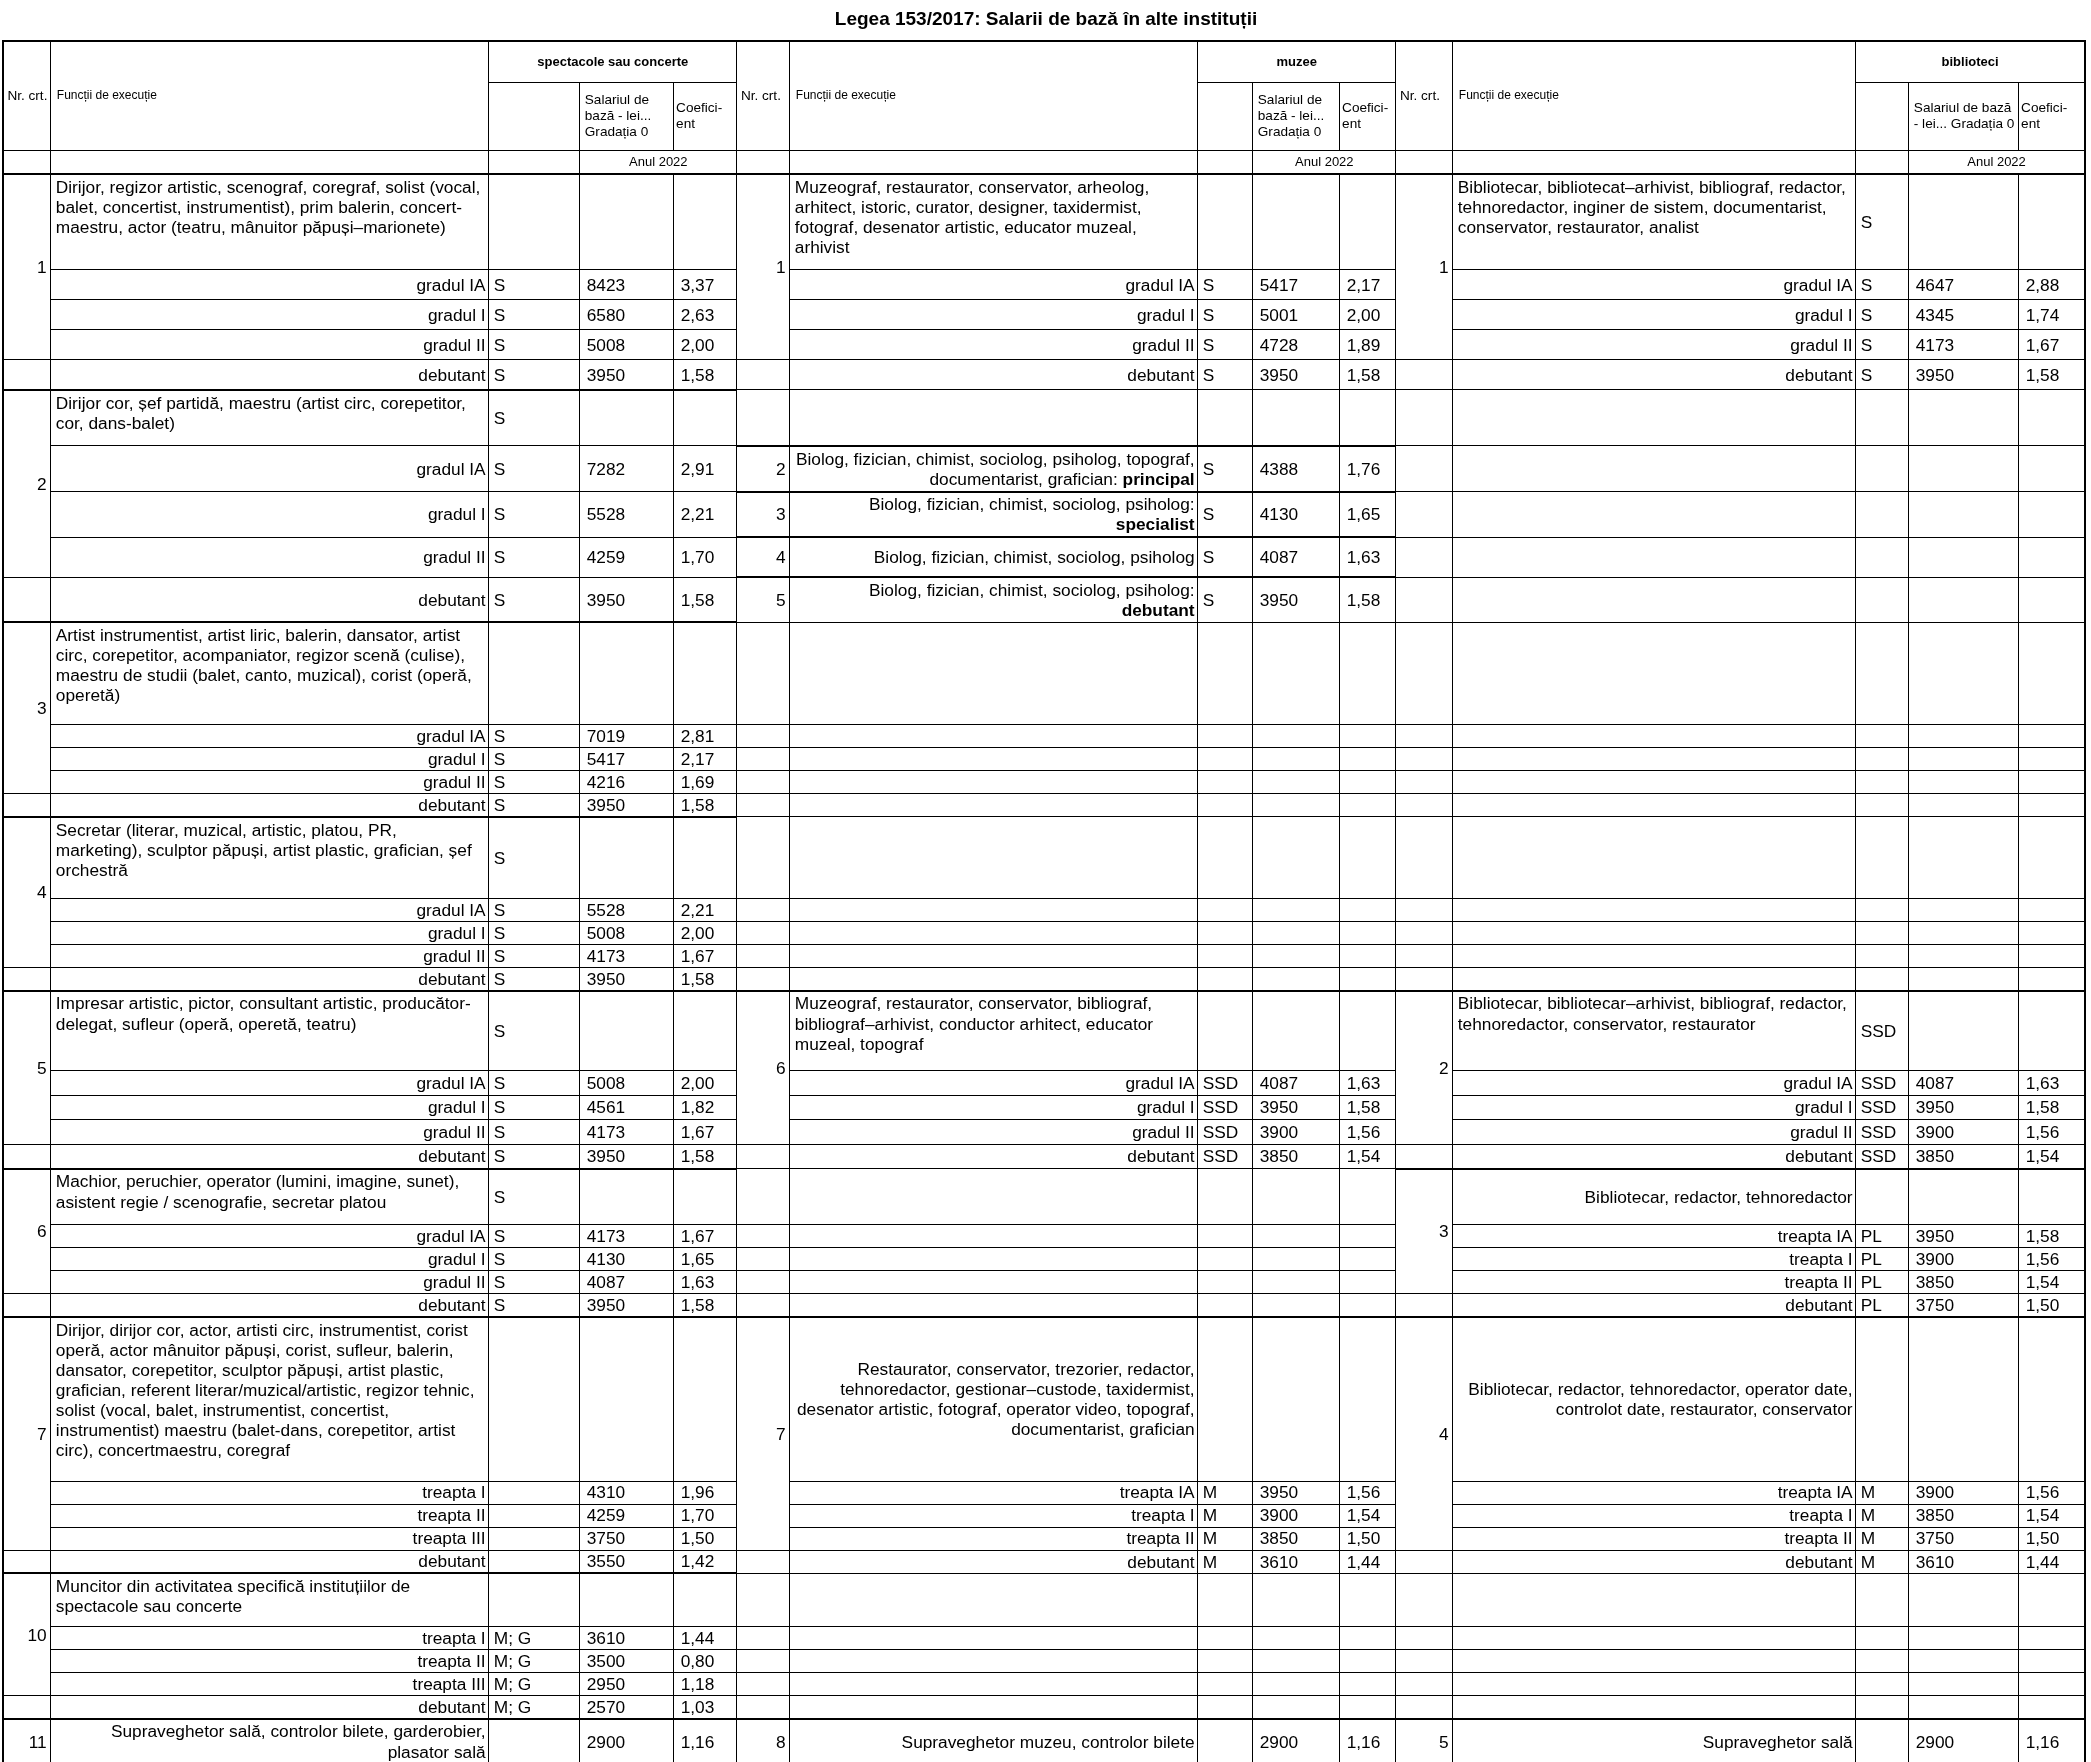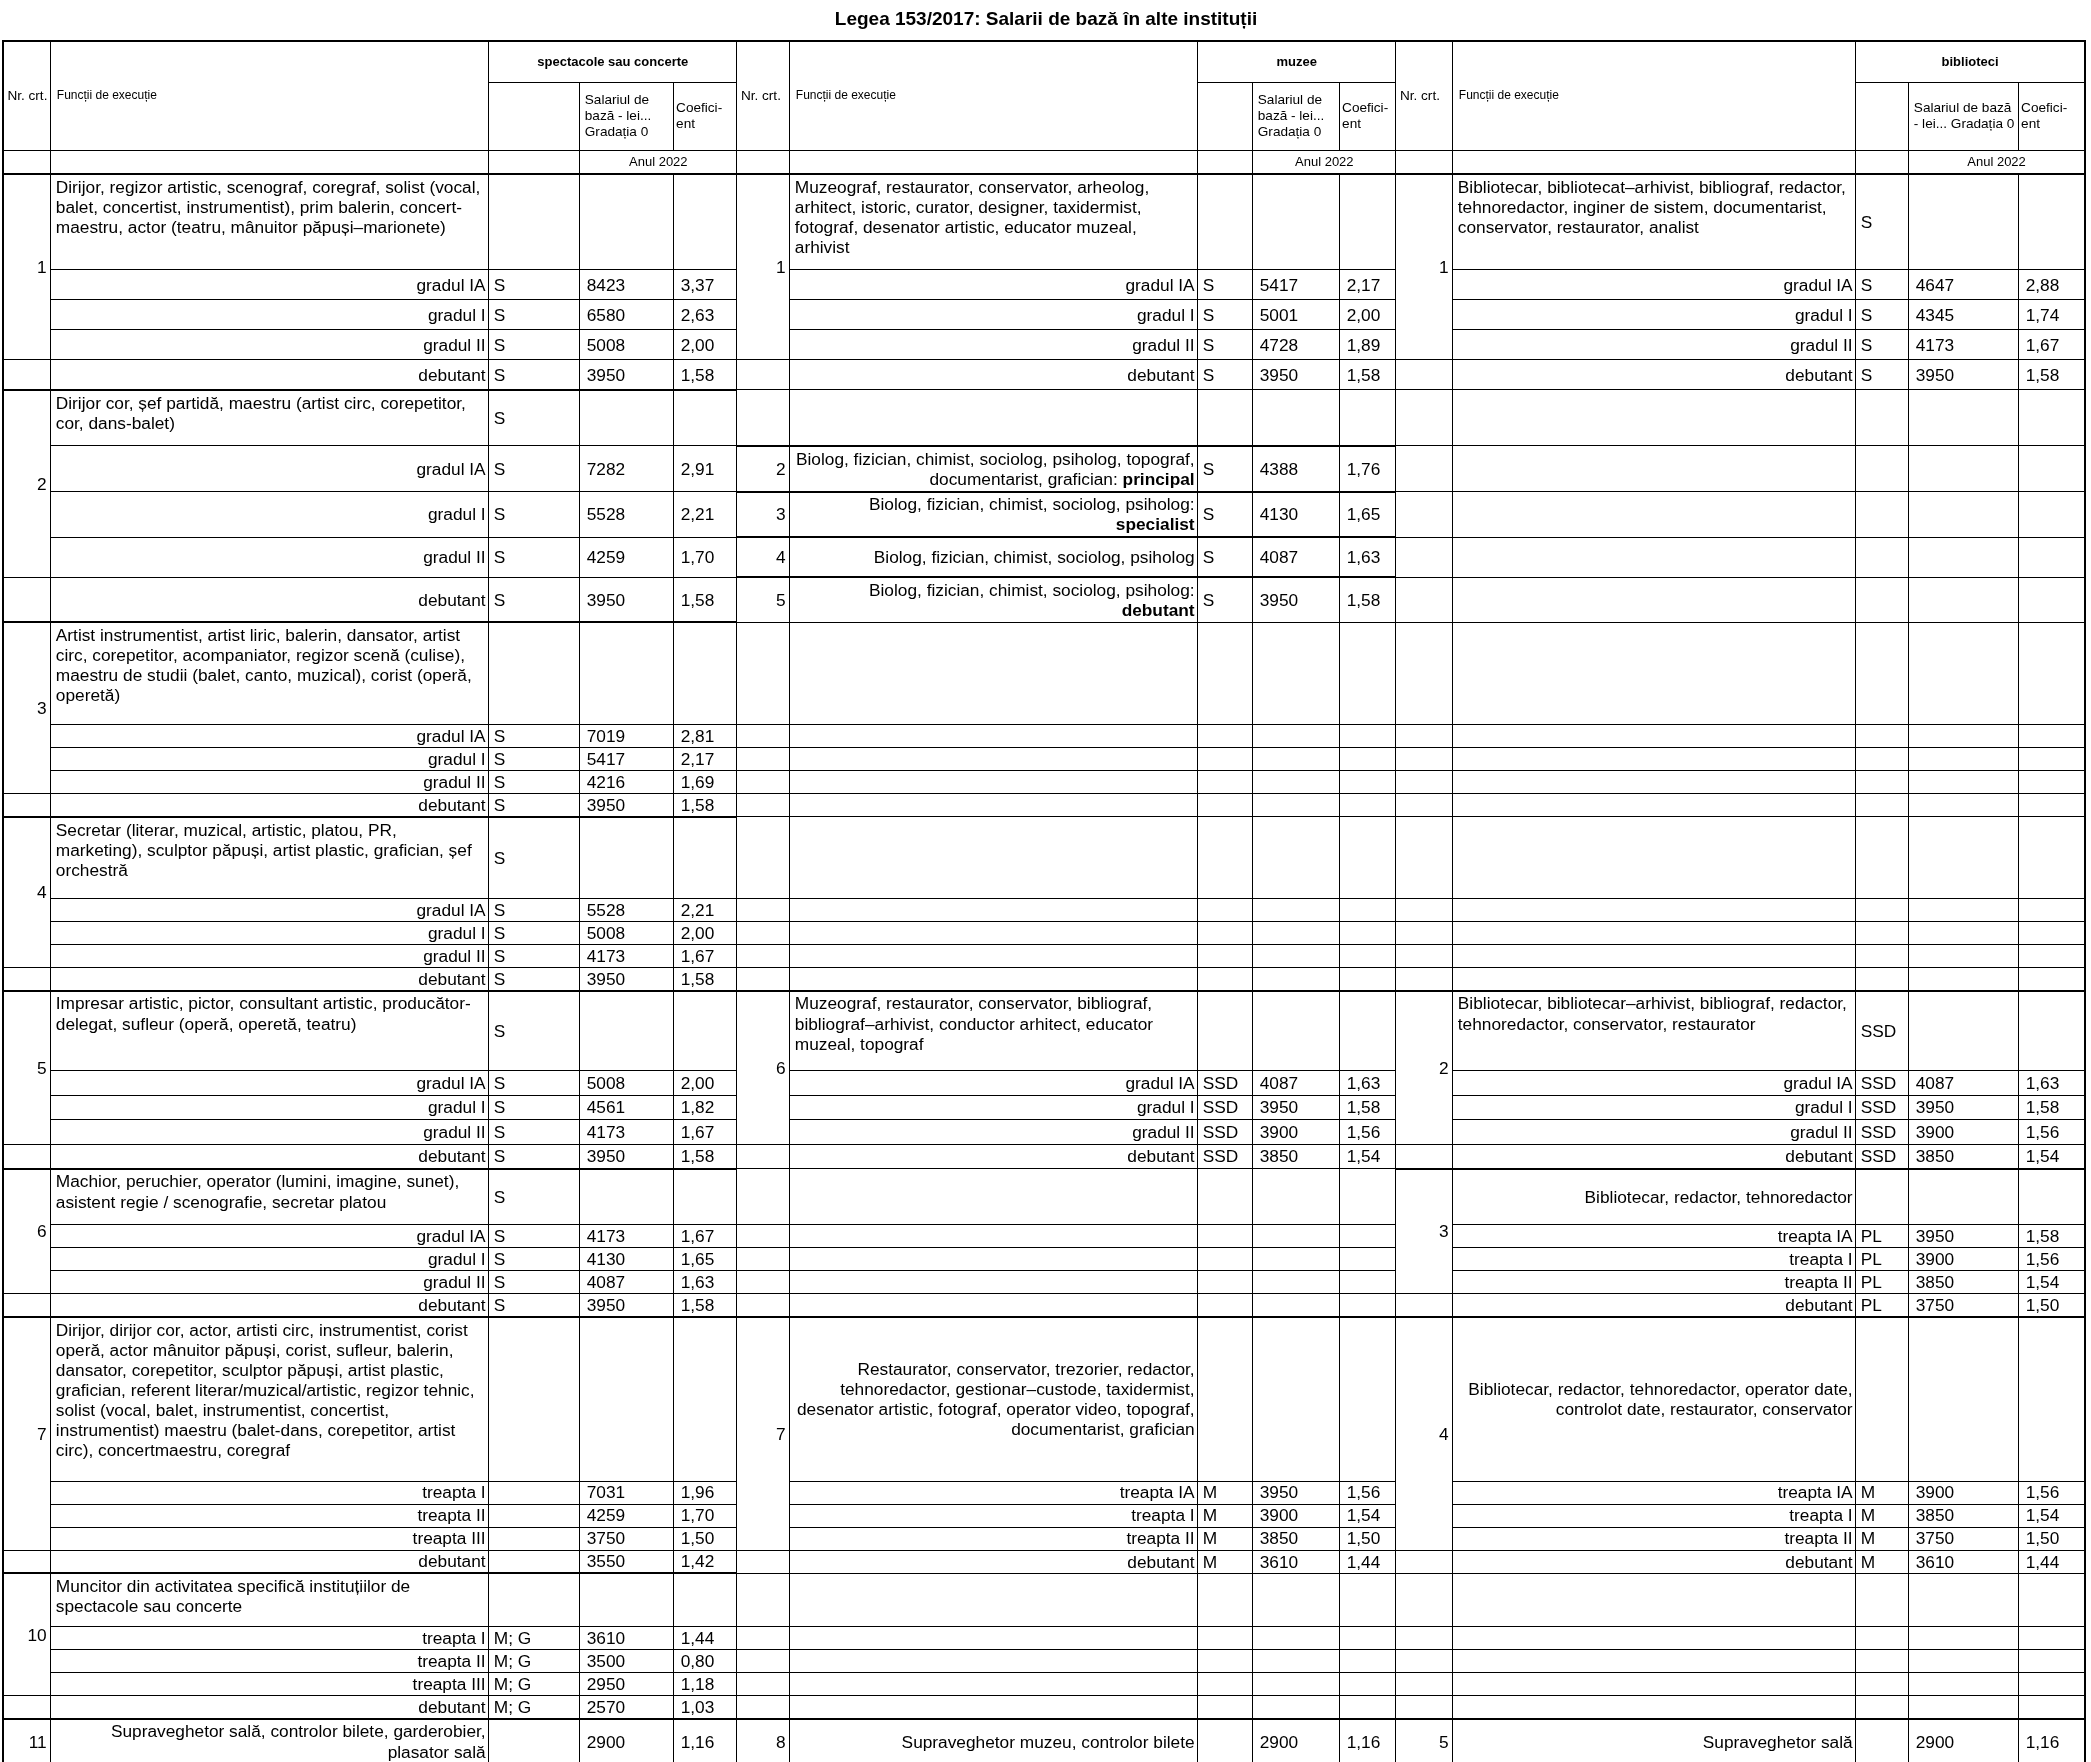--- a/index.html
+++ b/index.html
@@ -576,21 +576,21 @@
         <td class="num tk"></td>
         <td class="nr tk" rowspan="4">4</td>
         <td class="desc vm tk">Bibliotecar, redactor, tehnoredactor, operator date, controlot date, restaurator, conservator</td>
         <td class="lvl tk"></td>
         <td class="num tk"></td>
         <td class="num tk"></td>
       </tr>
       <tr style="height: 23px;">
         <td class="grade">treapta I</td>
         <td class="lvl"></td>
-        <td class="num">7031</td>
+        <td class="num">4310</td>
         <td class="num">1,96</td>
         <td class="grade">treapta IA</td>
         <td class="lvl">M</td>
         <td class="num">3950</td>
         <td class="num">1,56</td>
         <td class="grade">treapta IA</td>
         <td class="lvl">M</td>
         <td class="num">3900</td>
         <td class="num">1,56</td>
       </tr>

